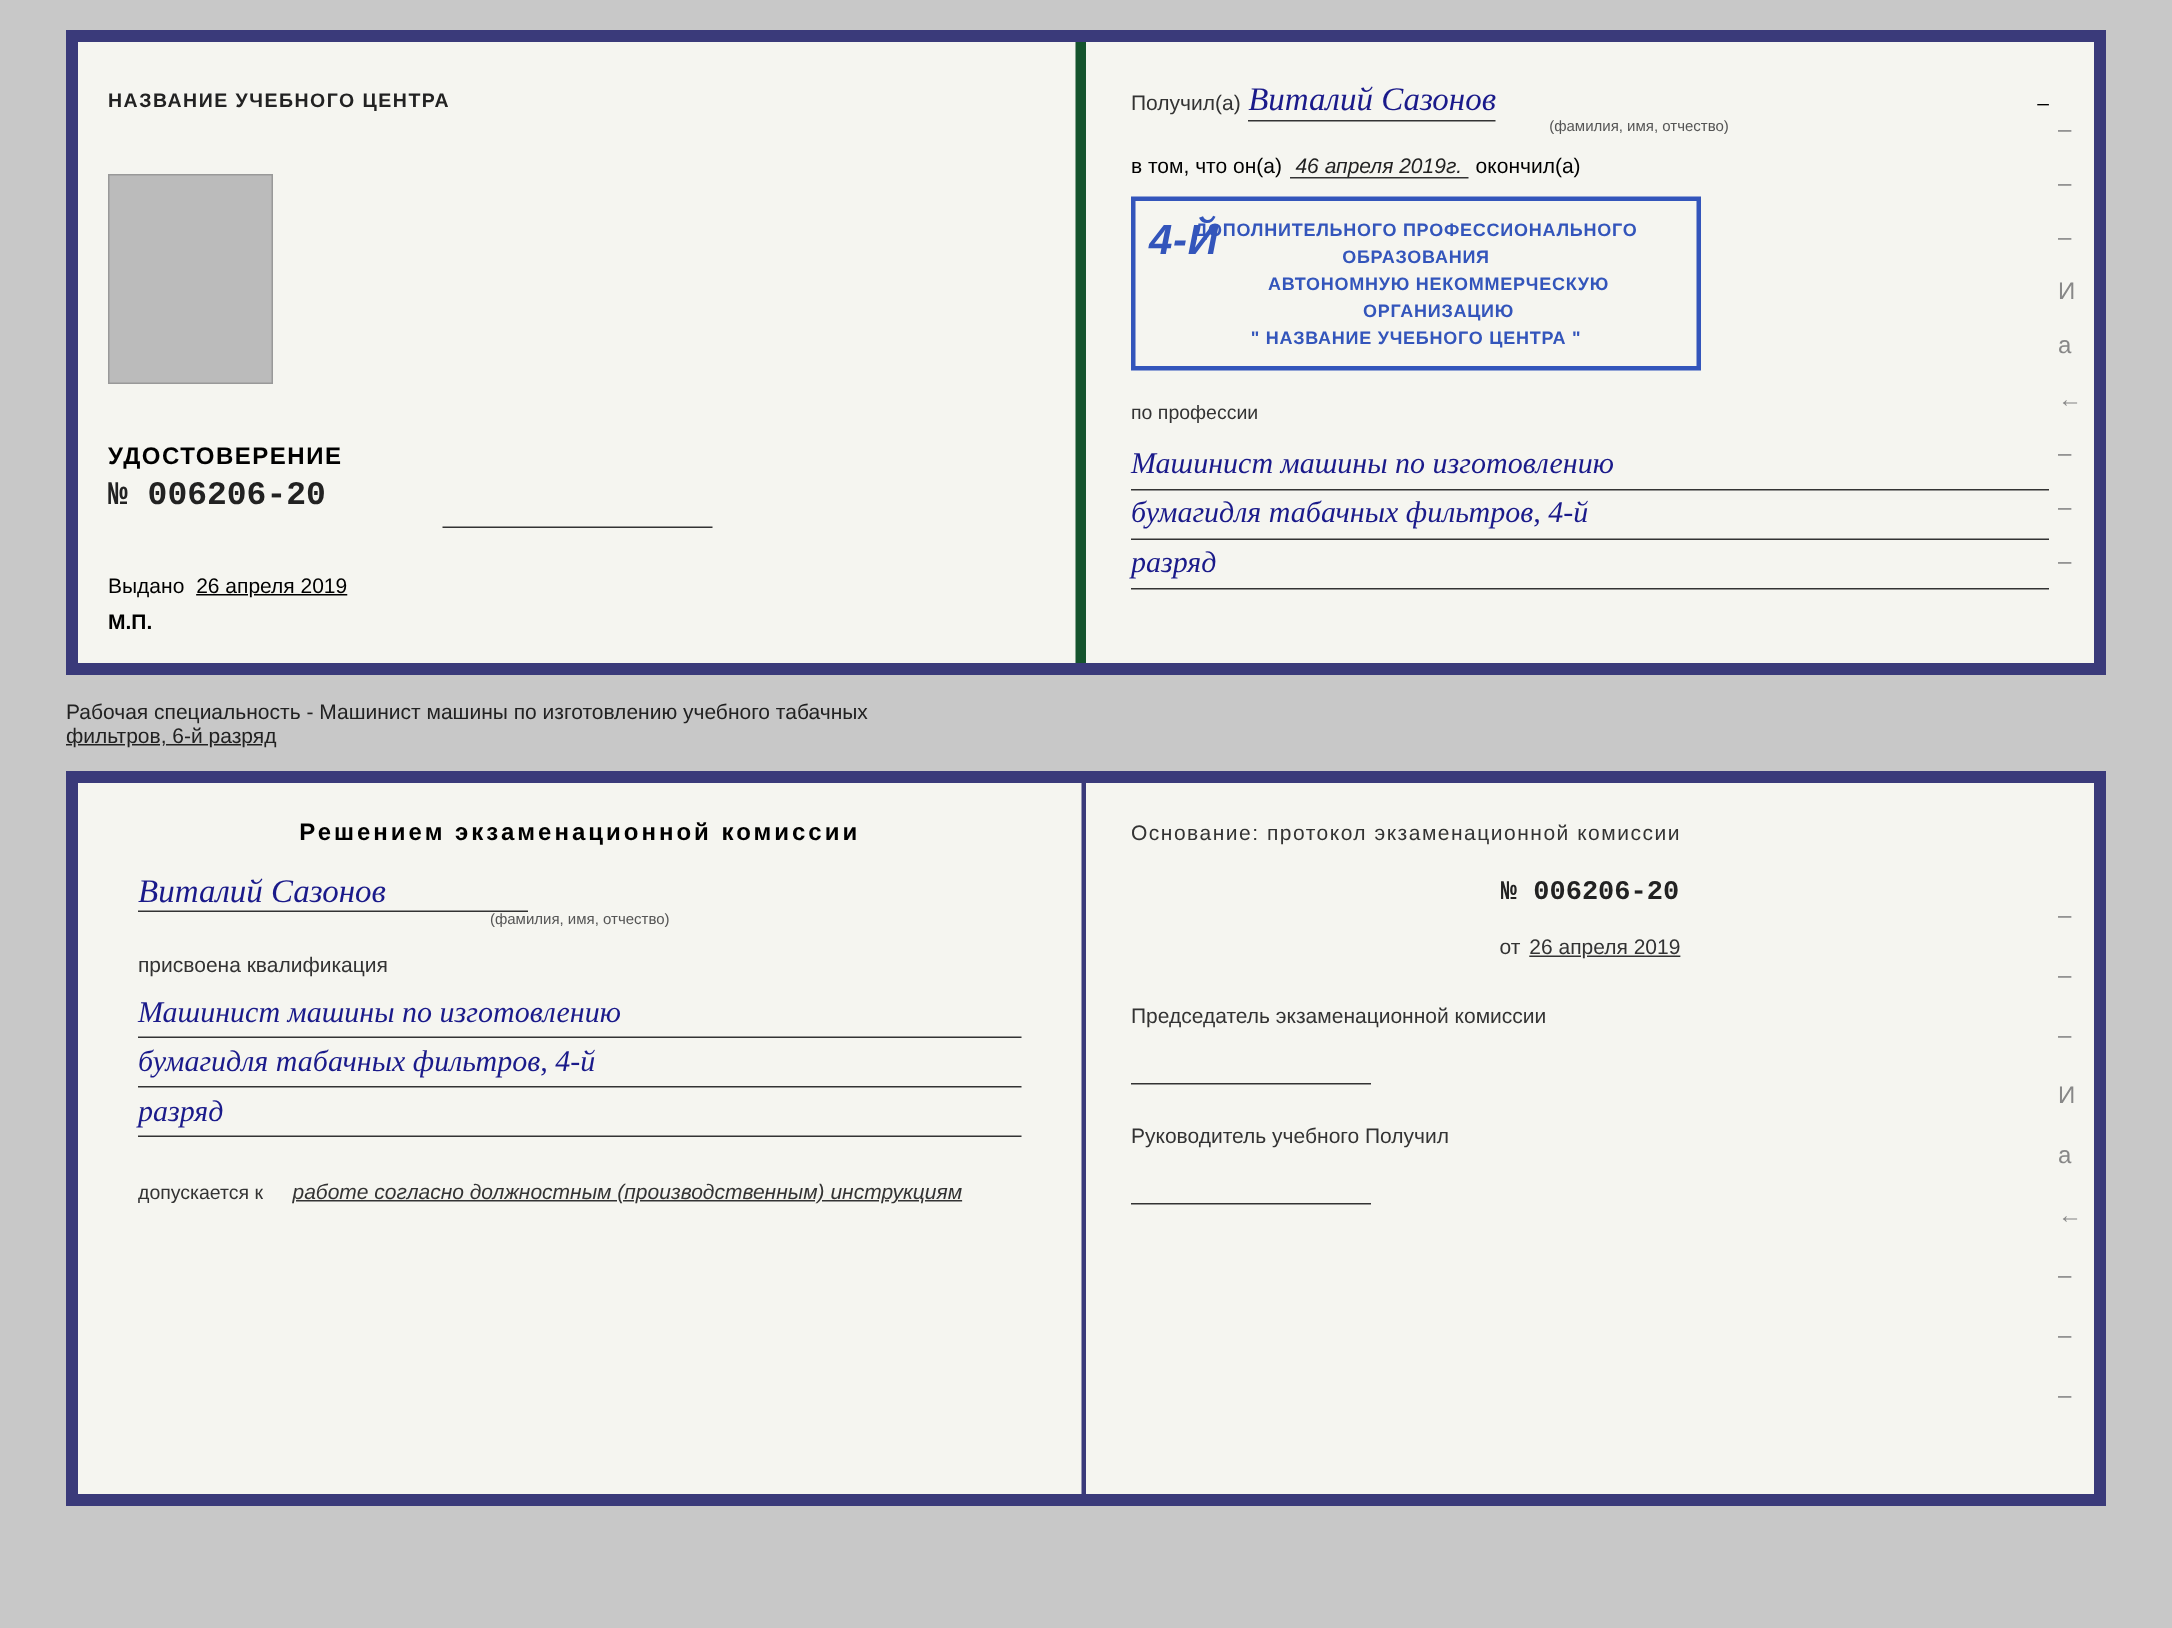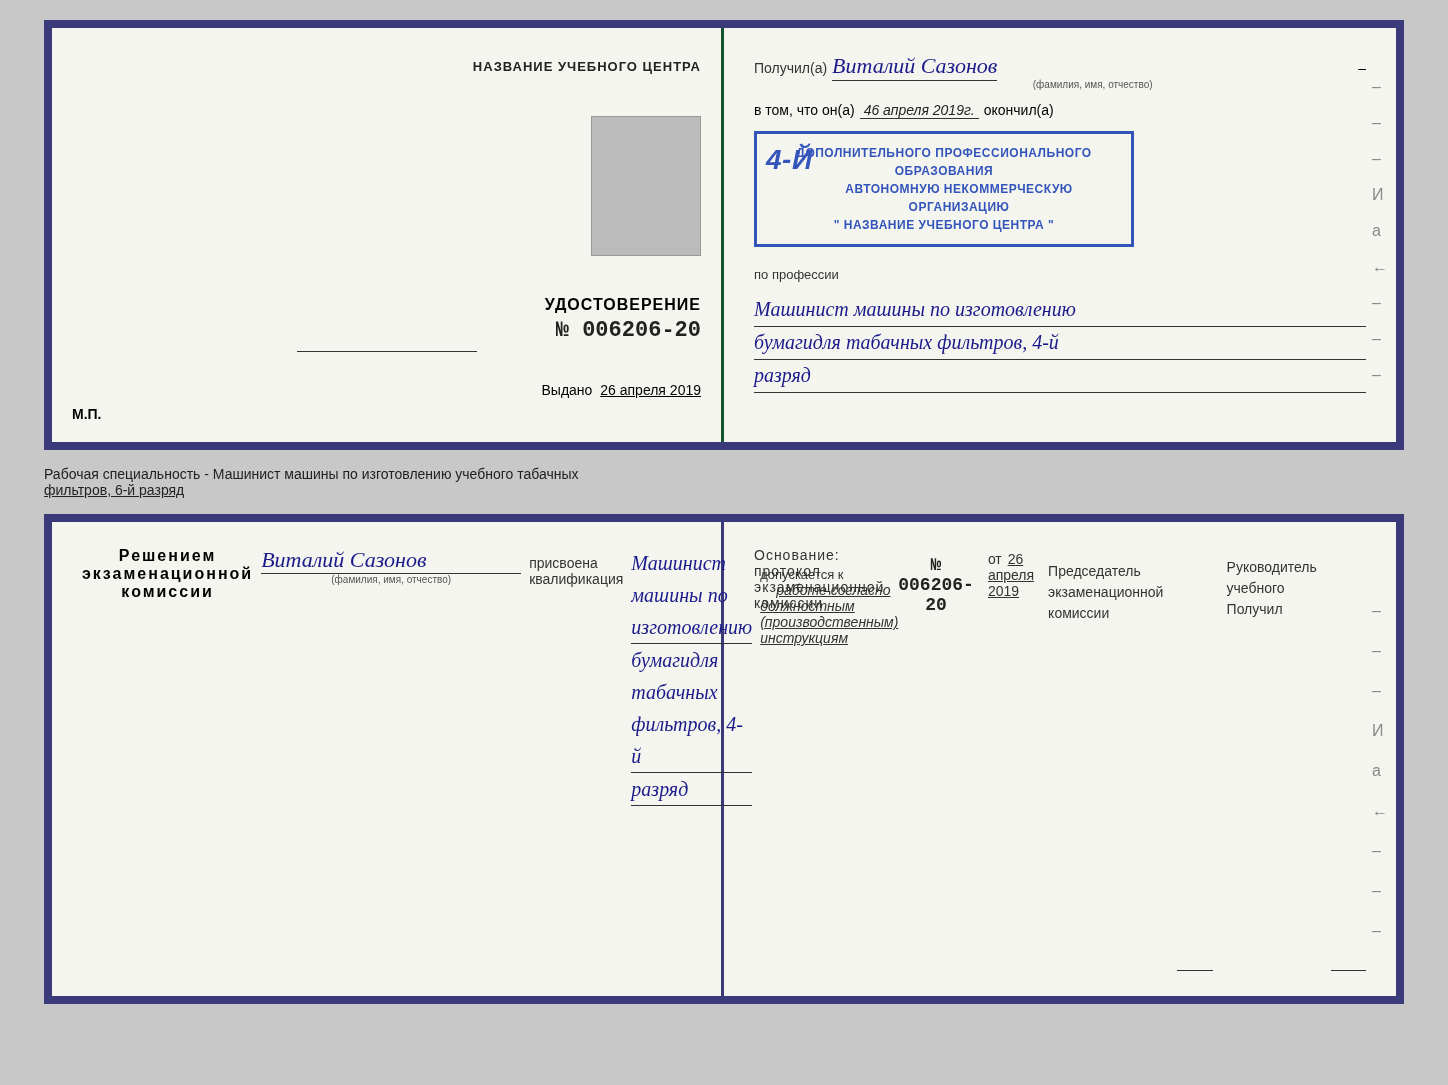--- a/index.html
+++ b/index.html
@@ -18,25 +18,25 @@
     .document-top {
       display: flex;
       width: 1360px;
       border: 8px solid #3a3a7a;
       background: #f5f5f0;
       min-height: 430px;
     }
 
     .left-page {
       width: 50%;
-      border-right: 3px solid #14532d;
+      border-right: 7px solid #14532d;
       padding: 30px 20px;
       display: flex;
       flex-direction: column;
-      align-items: flex-end;
+      align-items: flex-start;
       position: relative;
     }
 
     .right-page {
       width: 50%;
       padding: 25px 30px;
       display: flex;
       flex-direction: column;
       gap: 12px;
       position: relative;
@@ -209,31 +209,31 @@
       display: flex;
       width: 1360px;
       border: 8px solid #3a3a7a;
       background: #f5f5f0;
       min-height: 490px;
     }
 
     .bottom-left {
       width: 50%;
       border-right: 3px solid #3a3a7a;
-      padding: 25px 30px;
-      display: flex;
-      flex-direction: row;
+      padding: 25px 40px;
+      display: flex;
+      flex-direction: column;
       gap: 8px;
     }
 
     .bottom-right {
       width: 50%;
       padding: 25px 30px;
       display: flex;
-      flex-direction: row;
+      flex-direction: column;
       gap: 14px;
       position: relative;
     }
 
     .resheniye-title {
       font-size: 16px;
       font-weight: bold;
       text-align: center;
       letter-spacing: 2px;
       text-transform: none;
@@ -296,20 +296,21 @@
       color: #222;
       font-weight: bold;
       text-align: center;
       margin-top: 8px;
     }
 
     .ot-date {
       font-size: 14px;
       color: #333;
       margin-top: 4px;
+      text-align: center;
     }
 
     .predsedatel-text {
       font-size: 14px;
       color: #333;
       margin-top: 14px;
       line-height: 1.5;
     }
 
     .rukovoditel-text {

